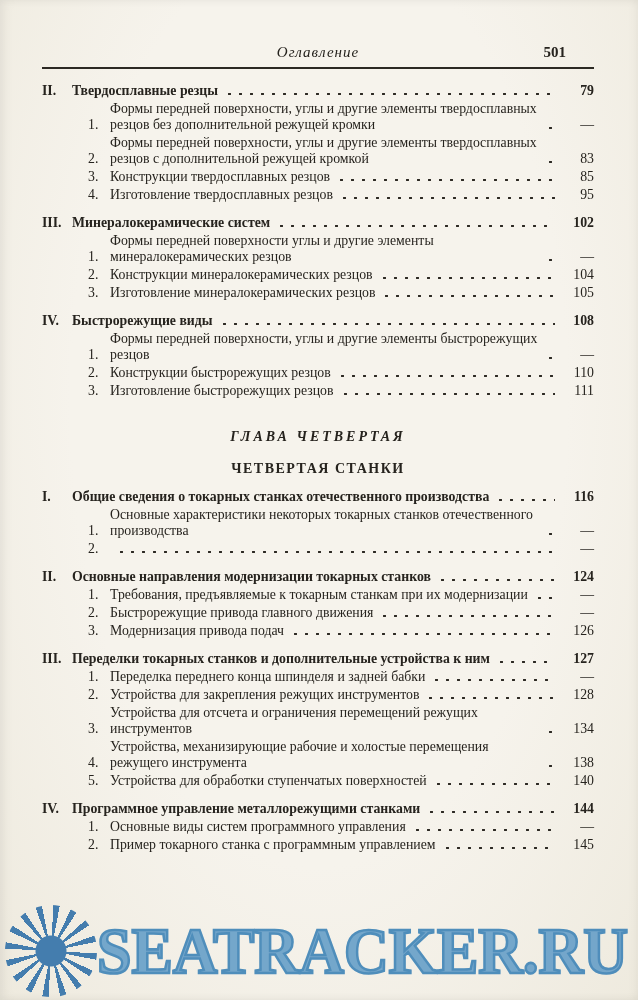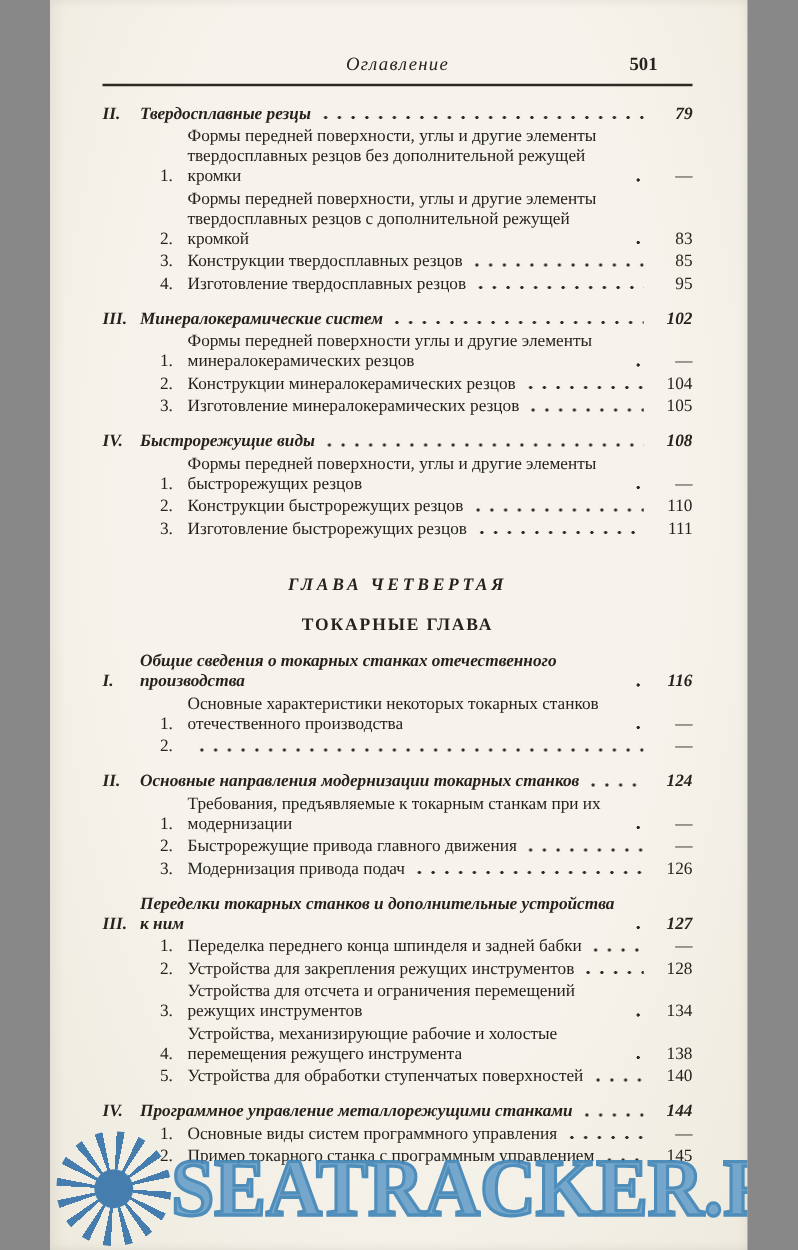--- a/index.html
+++ b/index.html
@@ -1,18 +1,18 @@
 <!DOCTYPE html>
 <html><head>
 <meta charset="utf-8">
 <style>
   html, body { margin: 0; padding: 0; background: #888; }
   .page {
     position: relative;
-    width: 558px; height: 1000px;
+    width: 638px; height: 1000px;
     margin: 0 auto;
     background: radial-gradient(ellipse at 50% 40%, #f6f3ec 55%, #eeeade 100%);
     box-shadow: inset 5px 0 10px rgba(0,0,0,0.05), inset -3px 0 8px rgba(0,0,0,0.04);
     font-family: "Liberation Serif", "DejaVu Serif", serif;
     color: #26231e;
     overflow: hidden;
   }
   .page-header {
     position: relative;
     margin: 44px 44px 0 42px;
@@ -22,21 +22,21 @@
   }
   .header-title { font-style: italic; letter-spacing: 1px; }
   .header-page-number { position: absolute; right: 28px; top: 0; font-size: 15px; font-weight: bold; }
   .header-rule {
     margin: 3px 44px 0 42px;
     border-bottom: 2px solid #2c2923;
   }
   .toc { margin: 14px 44px 0 42px; font-size: 13.8px; line-height: 16px; }
 
   .entry { display: flex; align-items: flex-end; }
-  .entry.main { font-weight: bold; margin-top: 12px; font-style: italic; }
+  .entry.main { font-weight: bold; margin-top: 12px; }
   .entry.main .label { flex: none; width: 30px; }
   .entry.sub { margin-top: 2px; margin-left: 46px; }
   .entry.sub .label { flex: none; width: 22px; }
   .entry .text { flex: 0 1 auto; }
   .leader {
     flex: 1 0 10px;
     align-self: flex-end;
     height: 4px;
     margin: 0 5px 3px 6px;
     background-image: radial-gradient(circle, #2c2923 1.1px, transparent 1.5px);
@@ -178,21 +178,21 @@
         <span class="leader"></span>
         <span class="pagenum">110</span>
       </div>
       <div class="entry sub">
         <span class="label">3.</span>
         <span class="text">Изготовление быстрорежущих резцов</span>
         <span class="leader"></span>
         <span class="pagenum">111</span>
       </div>
       <div class="chapter">ГЛАВА ЧЕТВЕРТАЯ</div>
-      <div class="chapter-title">ТОКАРНЫЕ ГЛАВА</div>
+      <div class="chapter-title">ЧЕТВЕРТАЯ СТАНКИ</div>
       <div class="entry main">
         <span class="label">I.</span>
         <span class="text">Общие сведения о токарных станках отечественного производства</span>
         <span class="leader"></span>
         <span class="pagenum">116</span>
       </div>
       <div class="entry sub">
         <span class="label">1.</span>
         <span class="text">Основные характеристики некоторых токарных станков отечественного производства</span>
         <span class="leader"></span>

